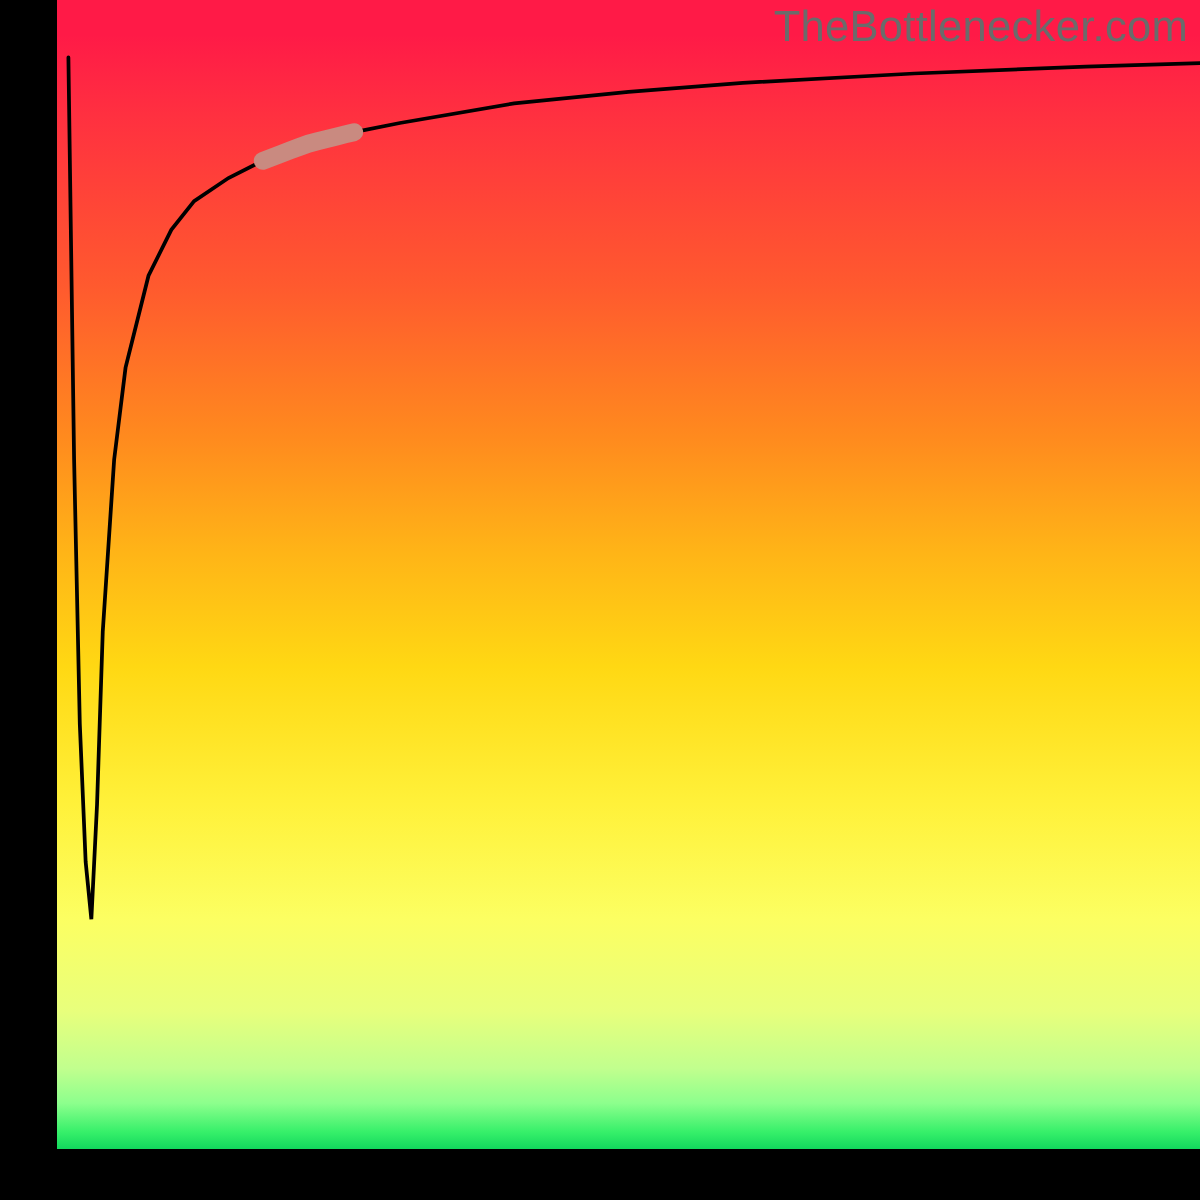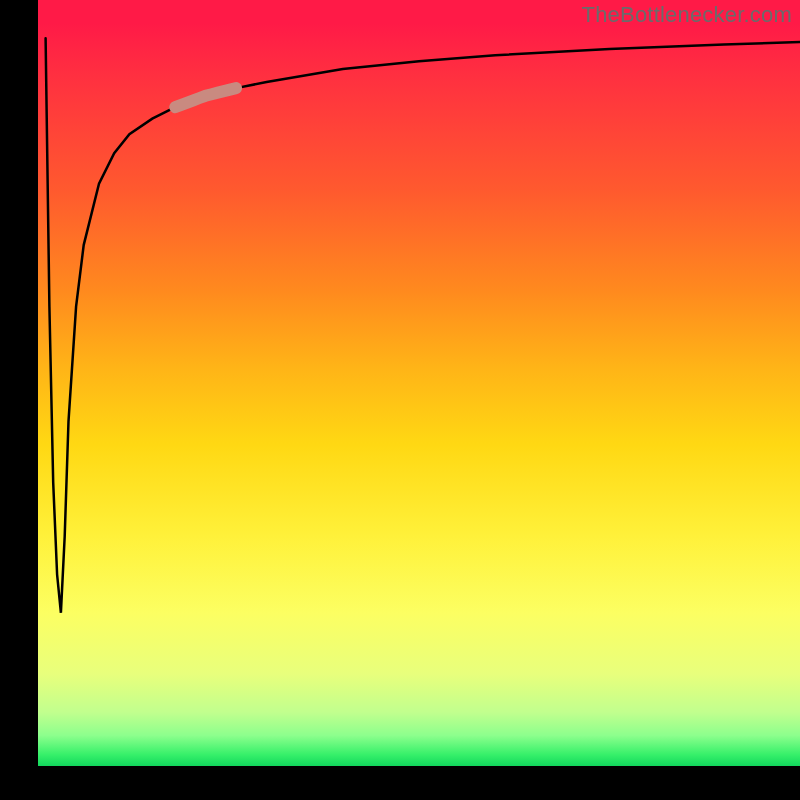--- a/index.html
+++ b/index.html
@@ -62,21 +62,21 @@
     top: 0;
     width: 762px;
     height: 766px;
     pointer-events: none;
   }
   .watermark {
     position: absolute;
     top: 2px;
     right: 8px;
     color: #6b6b6b;
-    font-size: 22px;
+    font-size: 29px;
     font-weight: 500;
     letter-spacing: 0.2px;
     user-select: none;
   }
 </style>
 </head>
 <body>
 
 <div class="plot-wrap">
   <div class="axis-left"></div>

